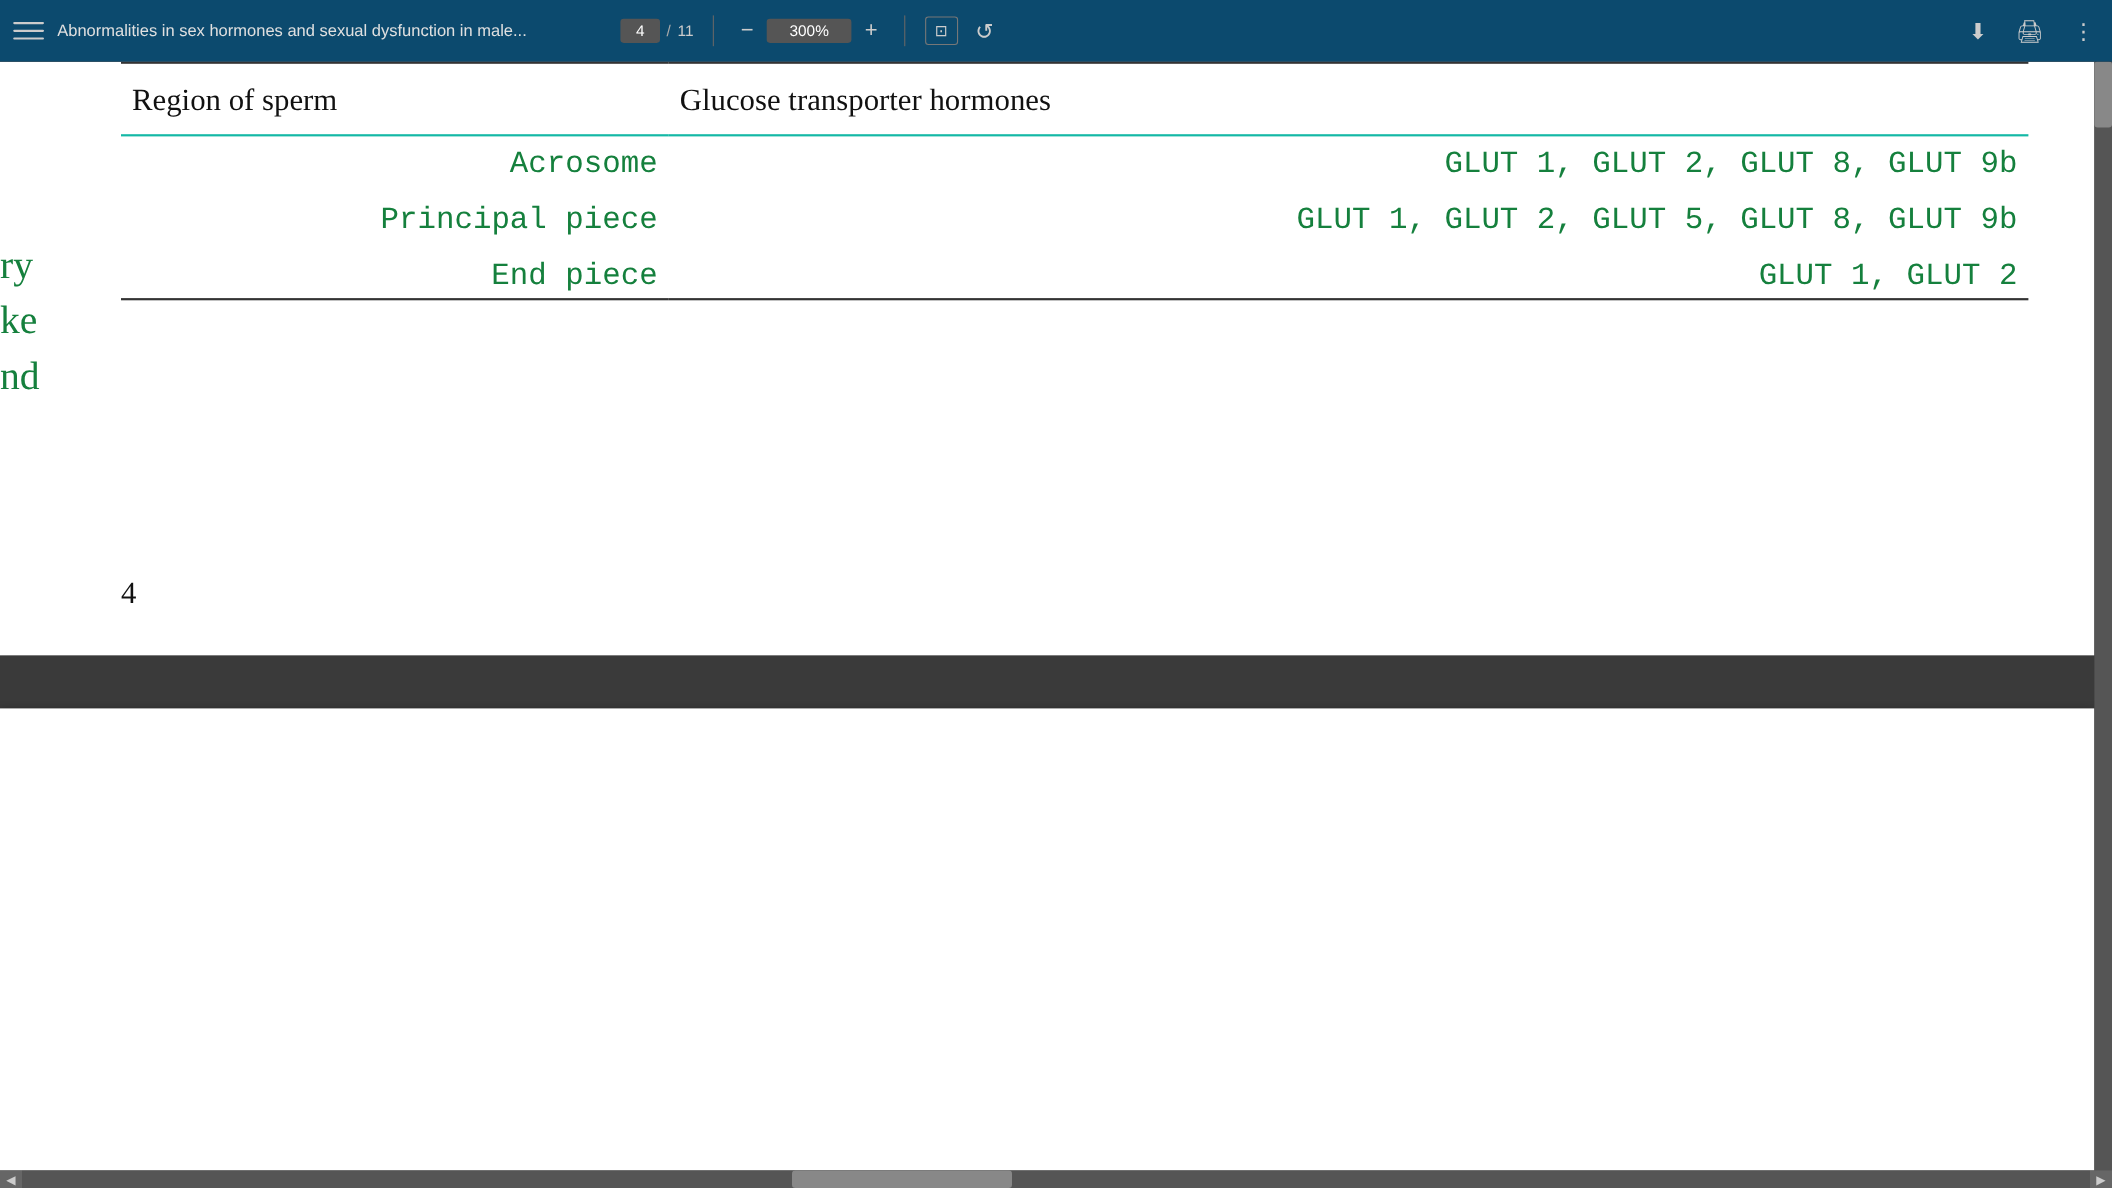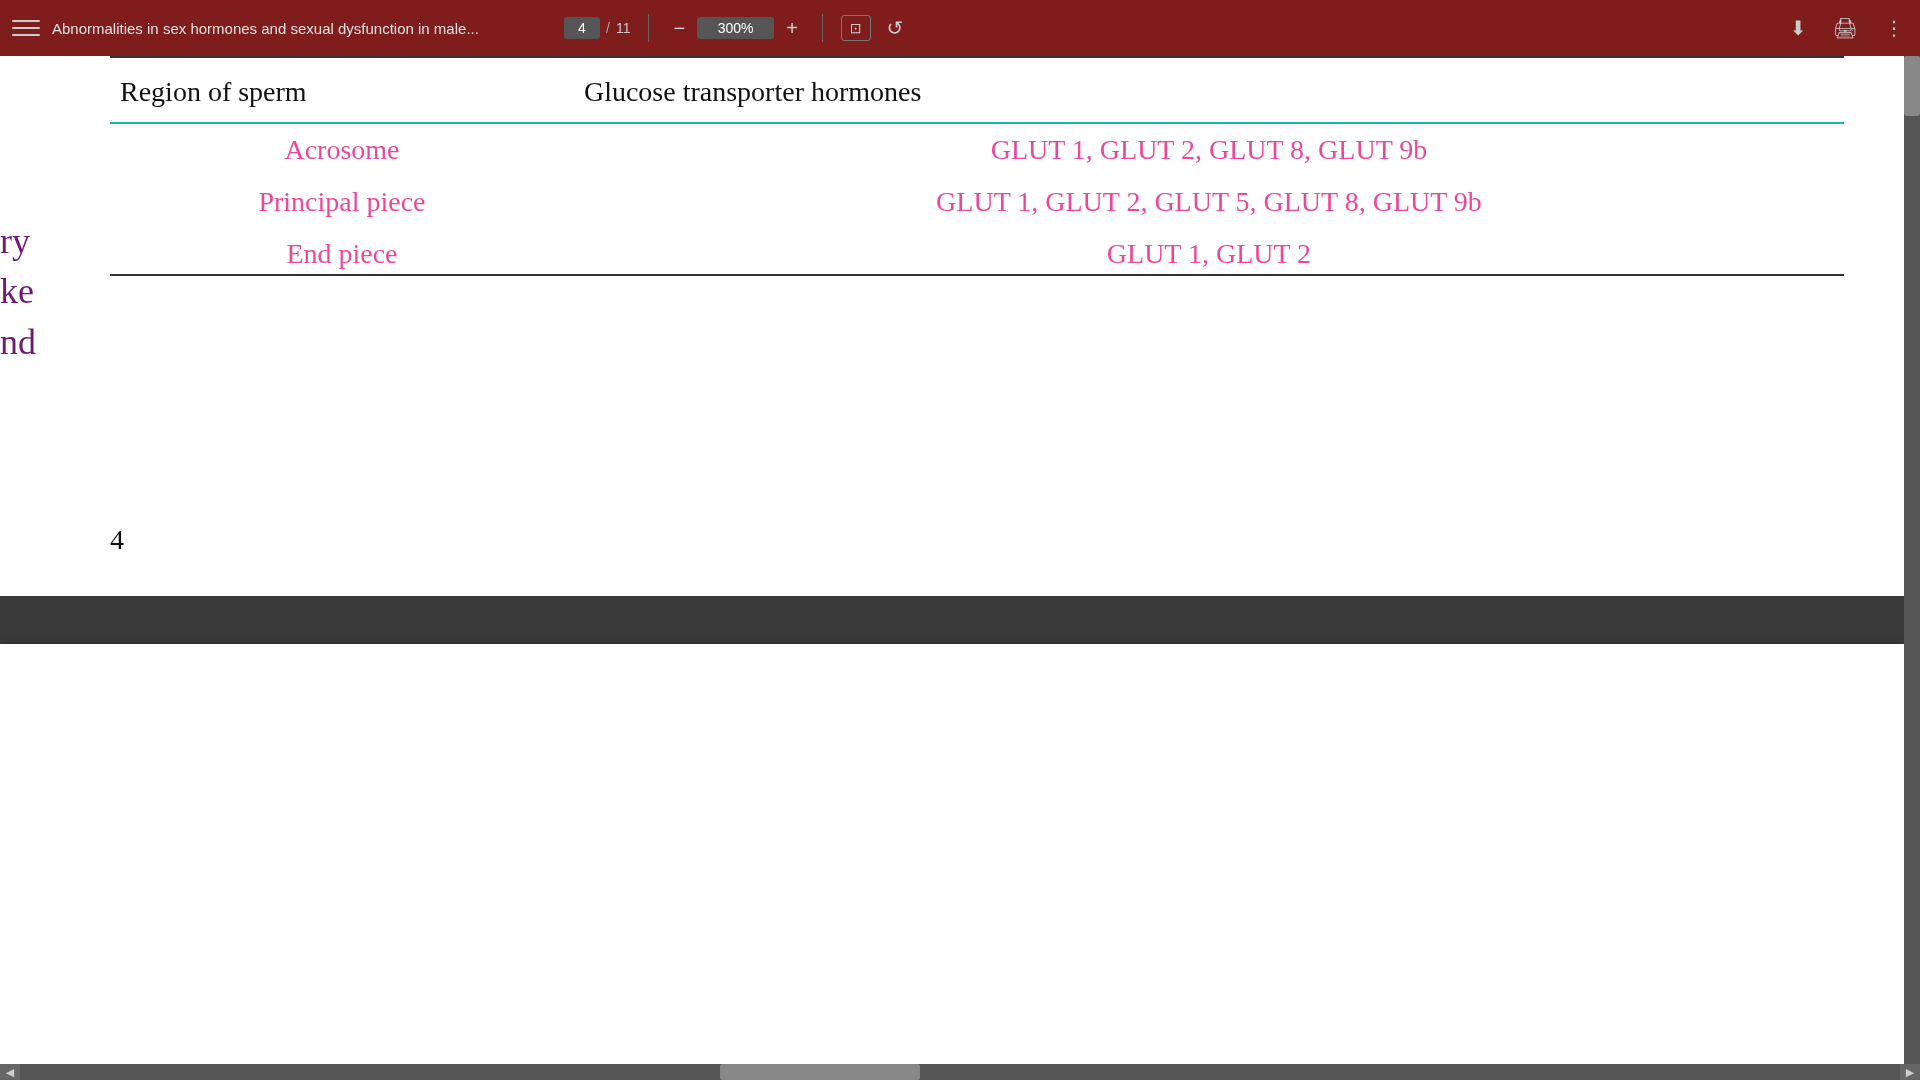--- a/index.html
+++ b/index.html
@@ -2,21 +2,21 @@
 <html><head>
   <meta charset="utf-8">
   <style>
     * { margin: 0; padding: 0; box-sizing: border-box; }
     body { width: 1920px; height: 1080px; overflow: hidden; background: #3a3a3a; font-family: Arial, sans-serif; }
 
     
     #toolbar {
       width: 1920px;
       height: 56px;
-      background: #7f1d1d;
+      background: #0c4a6e;
       display: flex;
       align-items: center;
       padding: 0 12px;
       gap: 12px;
       position: relative;
       z-index: 10;
     }
     .toolbar-menu-icon {
       width: 28px; height: 28px;
       display: flex; flex-direction: column; justify-content: center; gap: 5px;
@@ -103,21 +103,21 @@
     }
     .pdf-page-bottom {
       top: 588px;
       height: 492px;
     }
     .cut-text-left {
       position: absolute;
       left: 0;
       font-size: 36px;
       font-family: Georgia, serif;
-      color: #701a75;
+      color: #15803d;
       line-height: 1.4;
     }
 
     
     .sperm-table {
       position: absolute;
       left: 110px;
       right: 60px;
       top: 0;
     }
@@ -129,25 +129,25 @@
       font-family: Georgia, serif;
       font-size: 28px;
       font-weight: normal;
       color: #111;
       padding: 18px 10px 14px 10px;
       text-align: left;
       border-top: 2px solid #333;
       border-bottom: 2px solid #14b8a6;
     }
     .sperm-table td {
-      font-family: Liberation Serif, serif;
+      font-family: Liberation Mono, monospace;
       font-size: 28px;
-      color: #ec4899;
+      color: #15803d;
       padding: 10px 10px;
-      text-align: center;
+      text-align: right;
       vertical-align: top;
     }
     .sperm-table tr:last-child td {
       border-bottom: 2px solid #333;
       padding-bottom: 4px;
     }
 
     
     .page-number {
       position: absolute;

